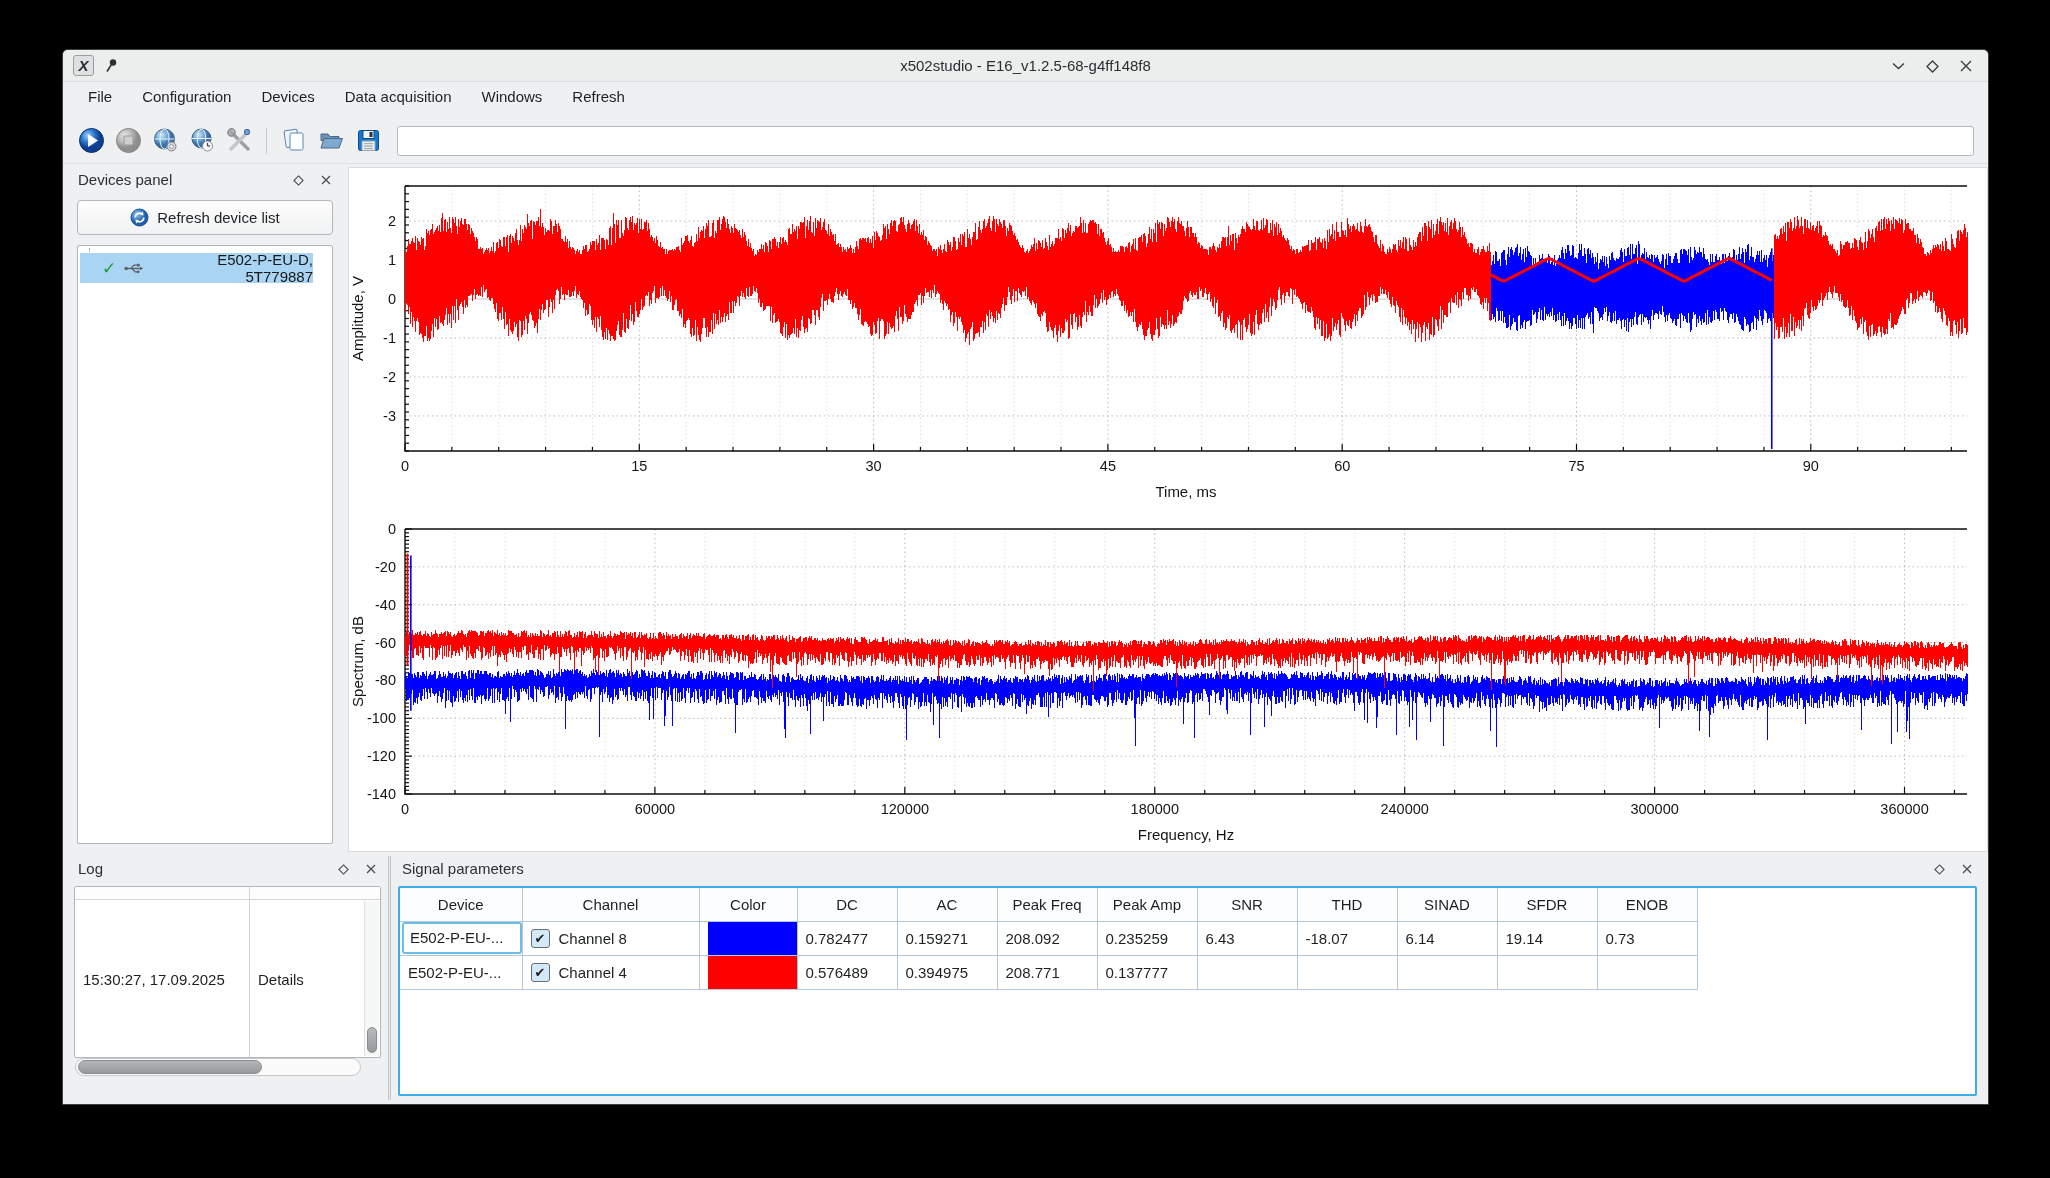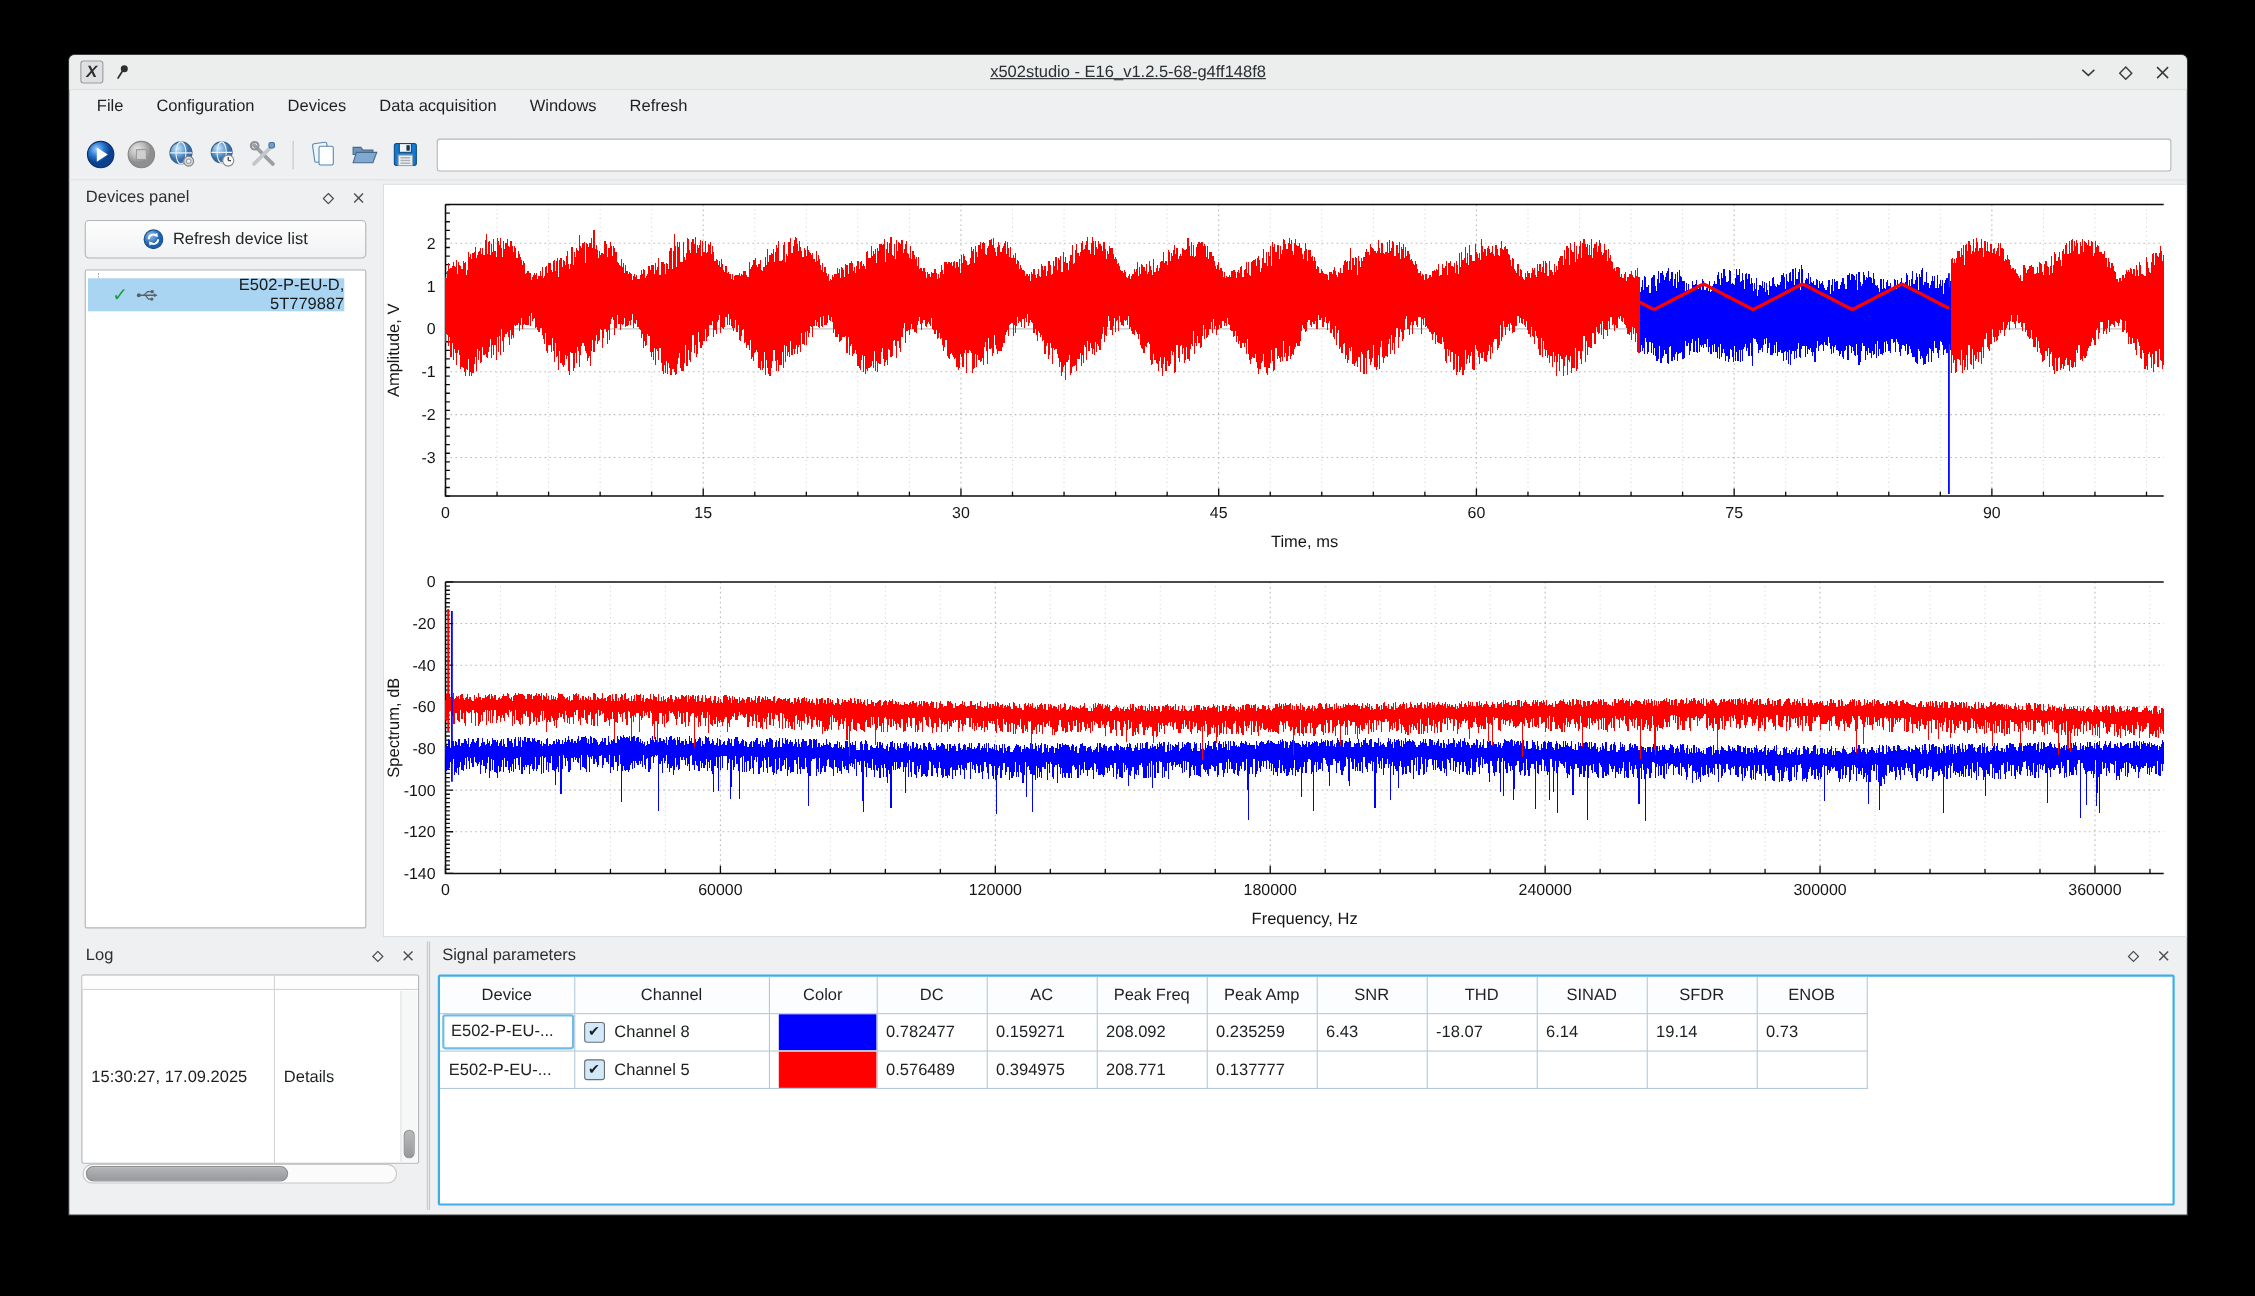--- a/index.html
+++ b/index.html
@@ -3,21 +3,21 @@
 <meta charset="utf-8">
 <style>
   html,body{margin:0;padding:0;background:#000;}
   *{box-sizing:border-box;}
   .stage{position:relative;width:2050px;height:1178px;background:#000;font-family:"Liberation Sans","DejaVu Sans",sans-serif;color:#232629;overflow:hidden;}
   .window{position:absolute;left:63px;top:50px;width:1925px;height:1054px;background:#eff0f1;border-radius:5px 5px 0 0;box-shadow:0 0 0 1px #3c3f41;}
   
   .titlebar{position:absolute;left:0;top:0;width:100%;height:32px;background:#eceded;border-bottom:1px solid #dcdddd;border-radius:5px 5px 0 0;}
   .tb-left{position:absolute;left:10px;top:5px;display:flex;align-items:center;gap:10px;}
   .app-icon{width:21px;height:21px;border:1px solid #9a9c9e;border-radius:3px;background:#dfe0e1;display:flex;align-items:center;justify-content:center;font-weight:bold;font-size:15px;color:#2b2e30;font-style:italic;}
-  .tb-title{position:absolute;left:0;right:0;top:0;height:32px;line-height:32px;text-align:center;font-size:15px;color:#2b2e31;text-decoration:underline;}
+  .tb-title{position:absolute;left:0;right:0;top:0;height:32px;line-height:32px;text-align:center;font-size:15px;color:#2b2e31;}
   .tb-right{position:absolute;right:14px;top:0;height:32px;display:flex;align-items:center;gap:18px;}
   .winbtn{width:16px;height:16px;display:flex;align-items:center;justify-content:center;cursor:pointer;}
   
   .menubar{position:absolute;left:0;top:33px;width:100%;height:35px;display:flex;align-items:flex-start;padding-left:12px;gap:4px;}
   .menu-item{padding:0 13px;height:28px;line-height:28px;font-size:15px;color:#1d2022;cursor:default;}
   
   .toolbar{position:absolute;left:0;top:68px;width:100%;height:46px;display:flex;align-items:center;padding:0 14px;gap:9px;border-bottom:1px solid #e0e1e2;}
   .tool-btn{width:28px;height:28px;display:flex;align-items:center;justify-content:center;}
   .tool-sep{width:1px;height:26px;background:#c4c6c7;margin:0 4px;}
   .tool-input{flex:1;height:30px;margin-left:6px;border:1px solid #b4b8ba;border-radius:3px;background:#fff;font-size:15px;padding:0 8px;outline:none;font-family:inherit;}
@@ -651,21 +651,21 @@
             <td>-18.07</td>
             <td>6.14</td>
             <td>19.14</td>
             <td>0.73</td>
           </tr>
           <tr>
             <td>E502-P-EU-...</td>
             <td>
               <div class="chancell">
                 <span class="checkbox">✔</span>
-                <span>Channel 5</span>
+                <span>Channel 4</span>
               </div>
             </td>
             <td class="colorcell">
                   <div class="swatch" style="background: rgb(255, 0, 0);"></div>
                 </td>
             <td>0.576489</td>
             <td>0.394975</td>
             <td>208.771</td>
             <td>0.137777</td>
             <td></td>

